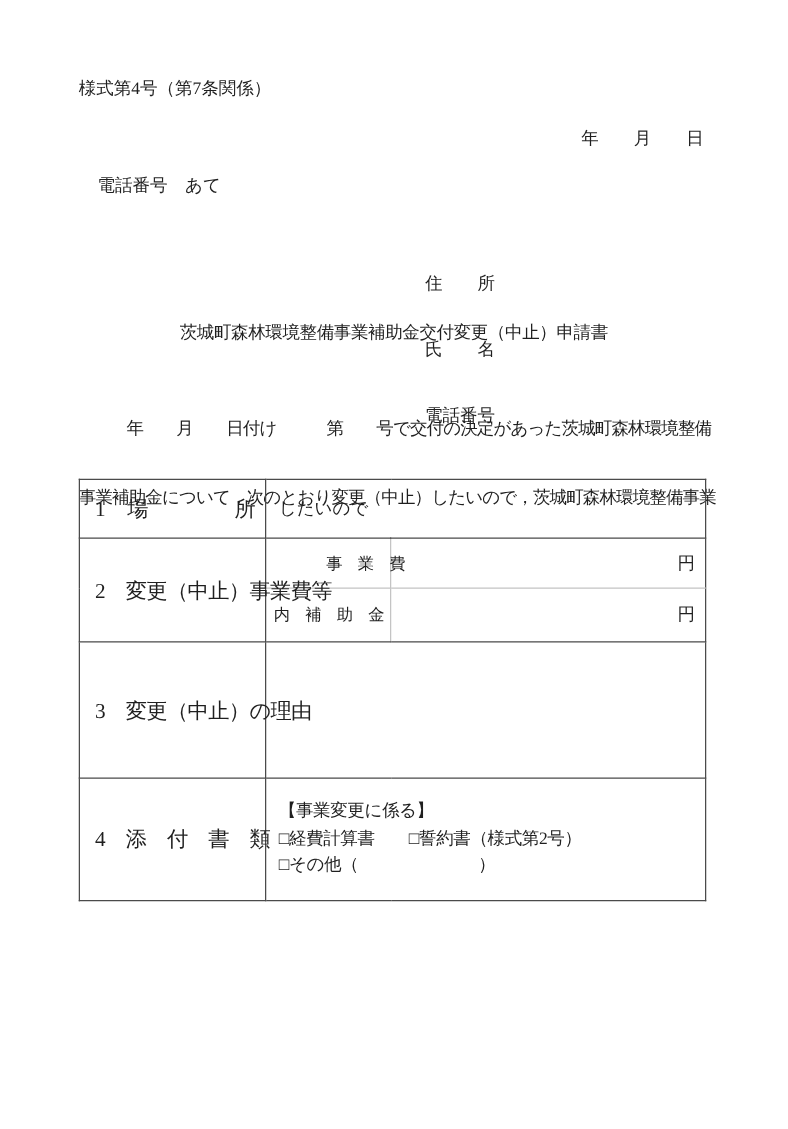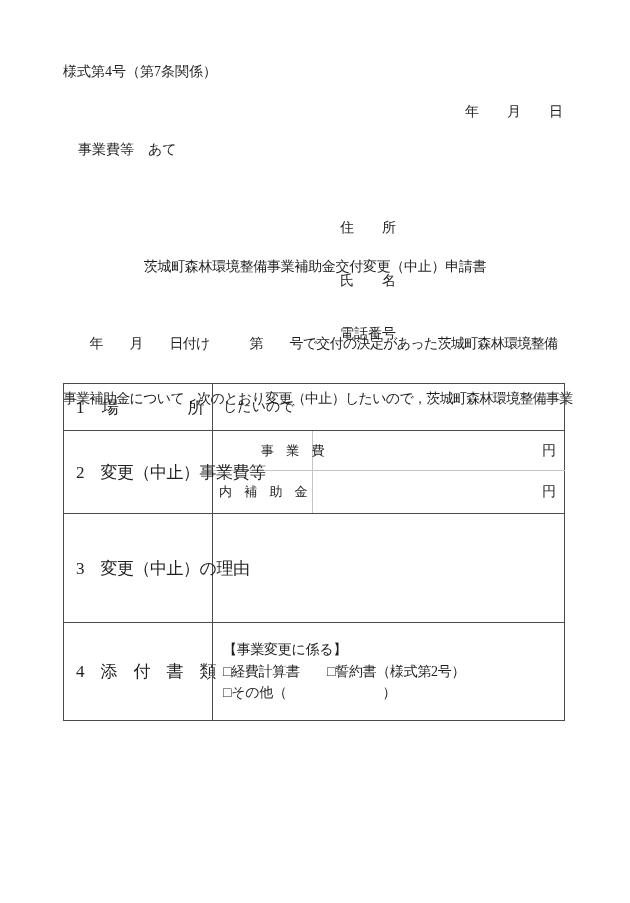--- a/index.html
+++ b/index.html
@@ -21,21 +21,21 @@
   .form-number { top: 63px; left: 63px; }
   .date-line   { top: 103px; left: 63px; width: 505px; text-align: right; padding-right: 5px; }
   .addressee   { top: 141px; left: 78px; }
 
   .applicant   { top: 184px; left: 340px; }
   .applicant div { line-height: 19px; white-space: pre; }
 
   .doc-title   { top: 258px; left: 0; width: 630px; text-align: center;
                  font-weight: normal; font-size: 14px; letter-spacing: -0.3px; }
 
-  .para        { top: 300px; left: 63px; width: 506px; }
+  .para        { top: 300px; left: 63px; width: 506px; text-align: right; }
   .para div    { line-height: 20.5px; letter-spacing: -0.7px; white-space: pre; }
 
   table.form-table {
     position: absolute; top: 383px; left: 63px;
     width: 501px; border-collapse: collapse; table-layout: fixed;
     font-size: 14px;
   }
   td { border: 1px solid #4a4a4a; vertical-align: middle; overflow: visible; }
 
   td.lbl {
@@ -74,21 +74,21 @@
 </style>
 </head>
 <body>
 
 <div class="page">
 
   <div class="abs form-number">様式第4号（第7条関係）</div>
 
   <div class="abs date-line">年　　月　　日</div>
 
-  <div class="abs addressee">事業費等　あて</div>
+  <div class="abs addressee">電話番号　あて</div>
 
   <div class="abs doc-title">茨城町森林環境整備事業補助金交付変更（中止）申請書</div>
 
   <div class="abs applicant">
     <div>住　　所</div>
     <div>氏　　名</div>
     <div>電話番号</div>
   </div>
 
   <div class="abs para">

